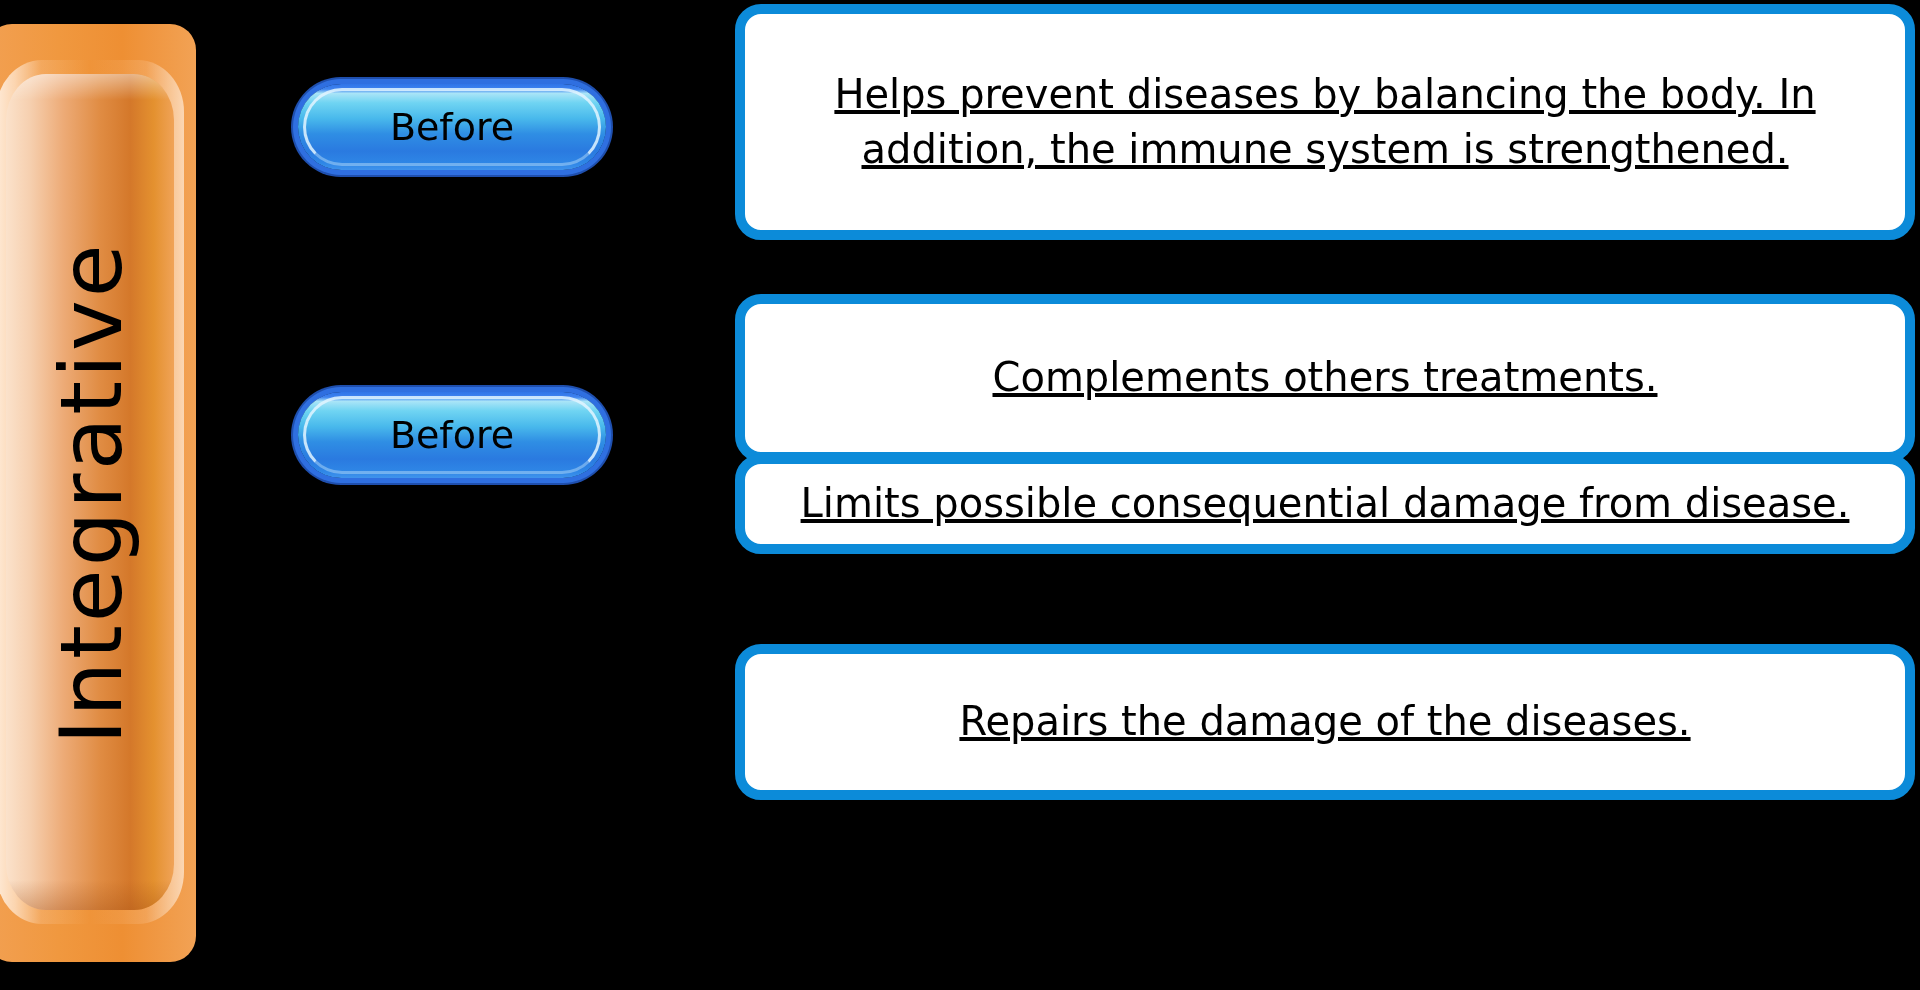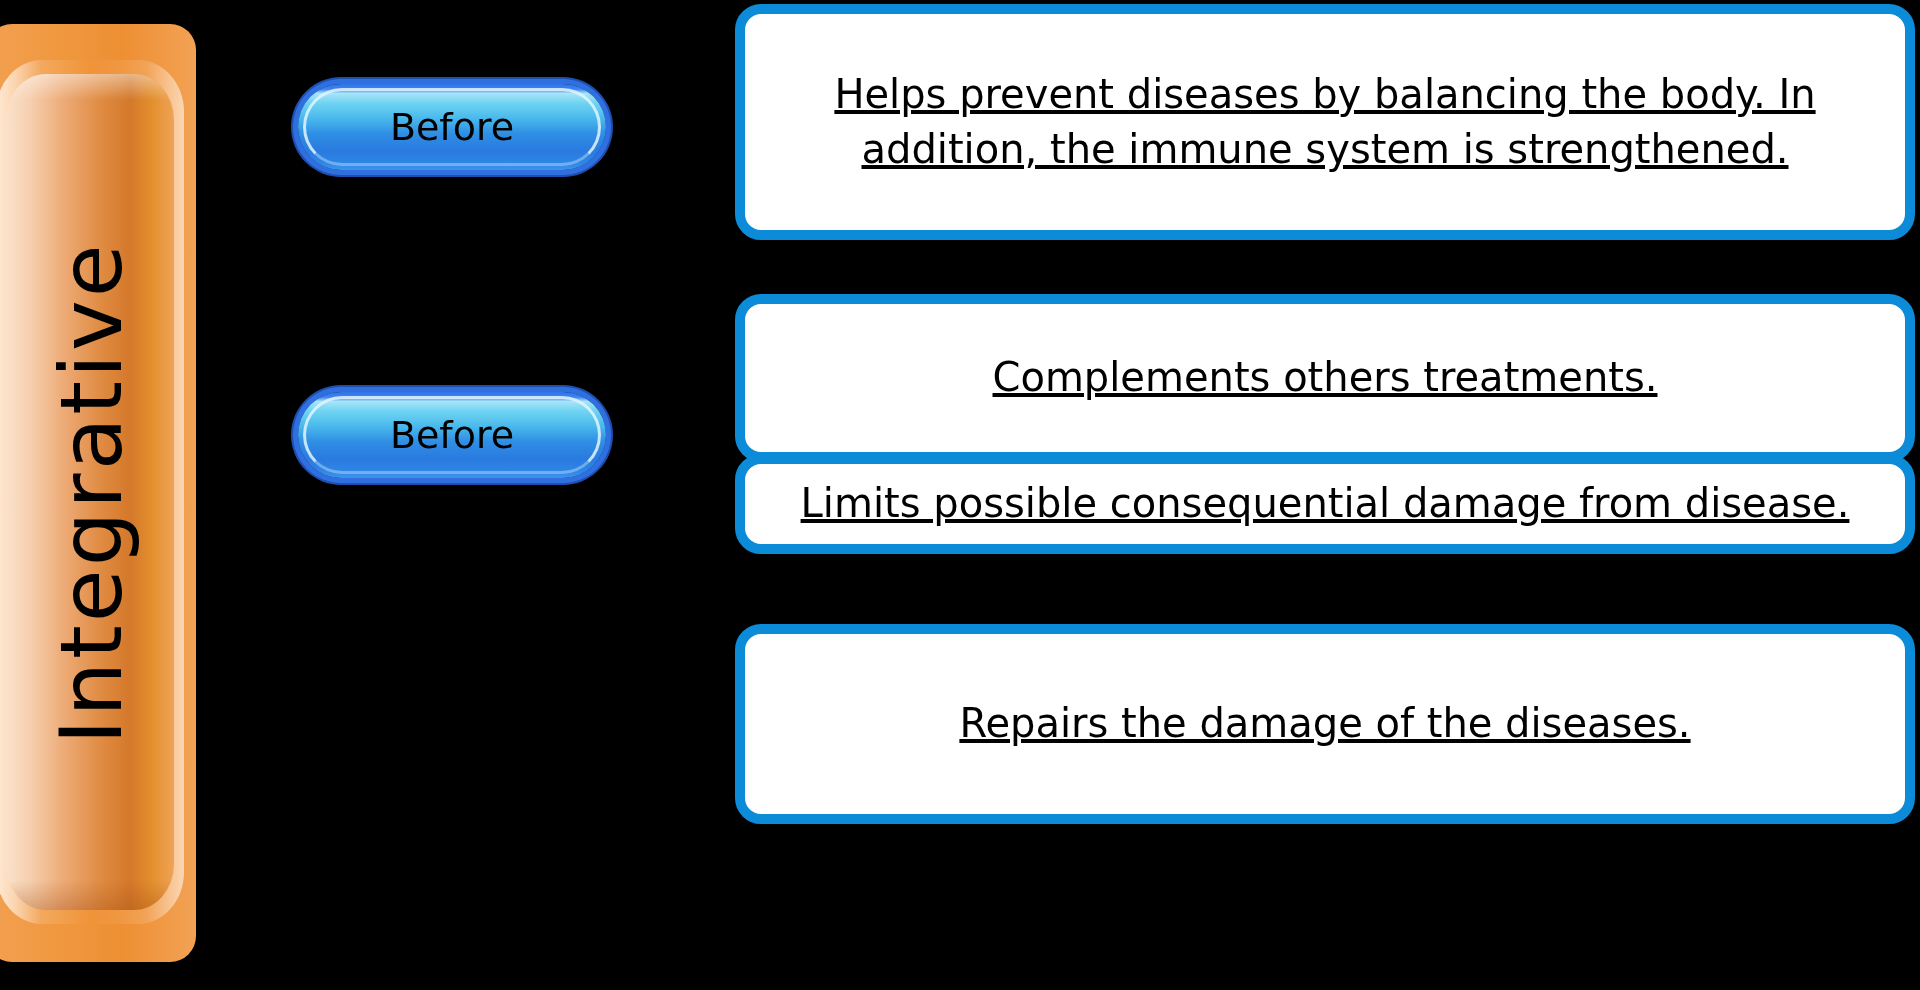--- a/index.html
+++ b/index.html
@@ -172,21 +172,21 @@
     color: #000000;
     font-size: 40px;
     line-height: 1.38;
     text-align: center;
     font-family: "DejaVu Sans", "Liberation Sans", sans-serif;
     font-weight: 400;
   }
   .card-1 { top: 4px;   height: 236px; }
   .card-2 { top: 294px; height: 168px; }
   .card-3 { top: 454px; height: 100px; }
-  .card-4 { top: 624px; height: 200px; }
+  .card-4 { top: 644px; height: 156px; }
 </style>
 </head>
 <body>
 
 <div id="stage">
 
   <div class="orange-bar">
     <div class="orange-bar-rim"></div>
     <div class="orange-bar-inner">
       <div class="orange-bar-gloss-top"></div>

